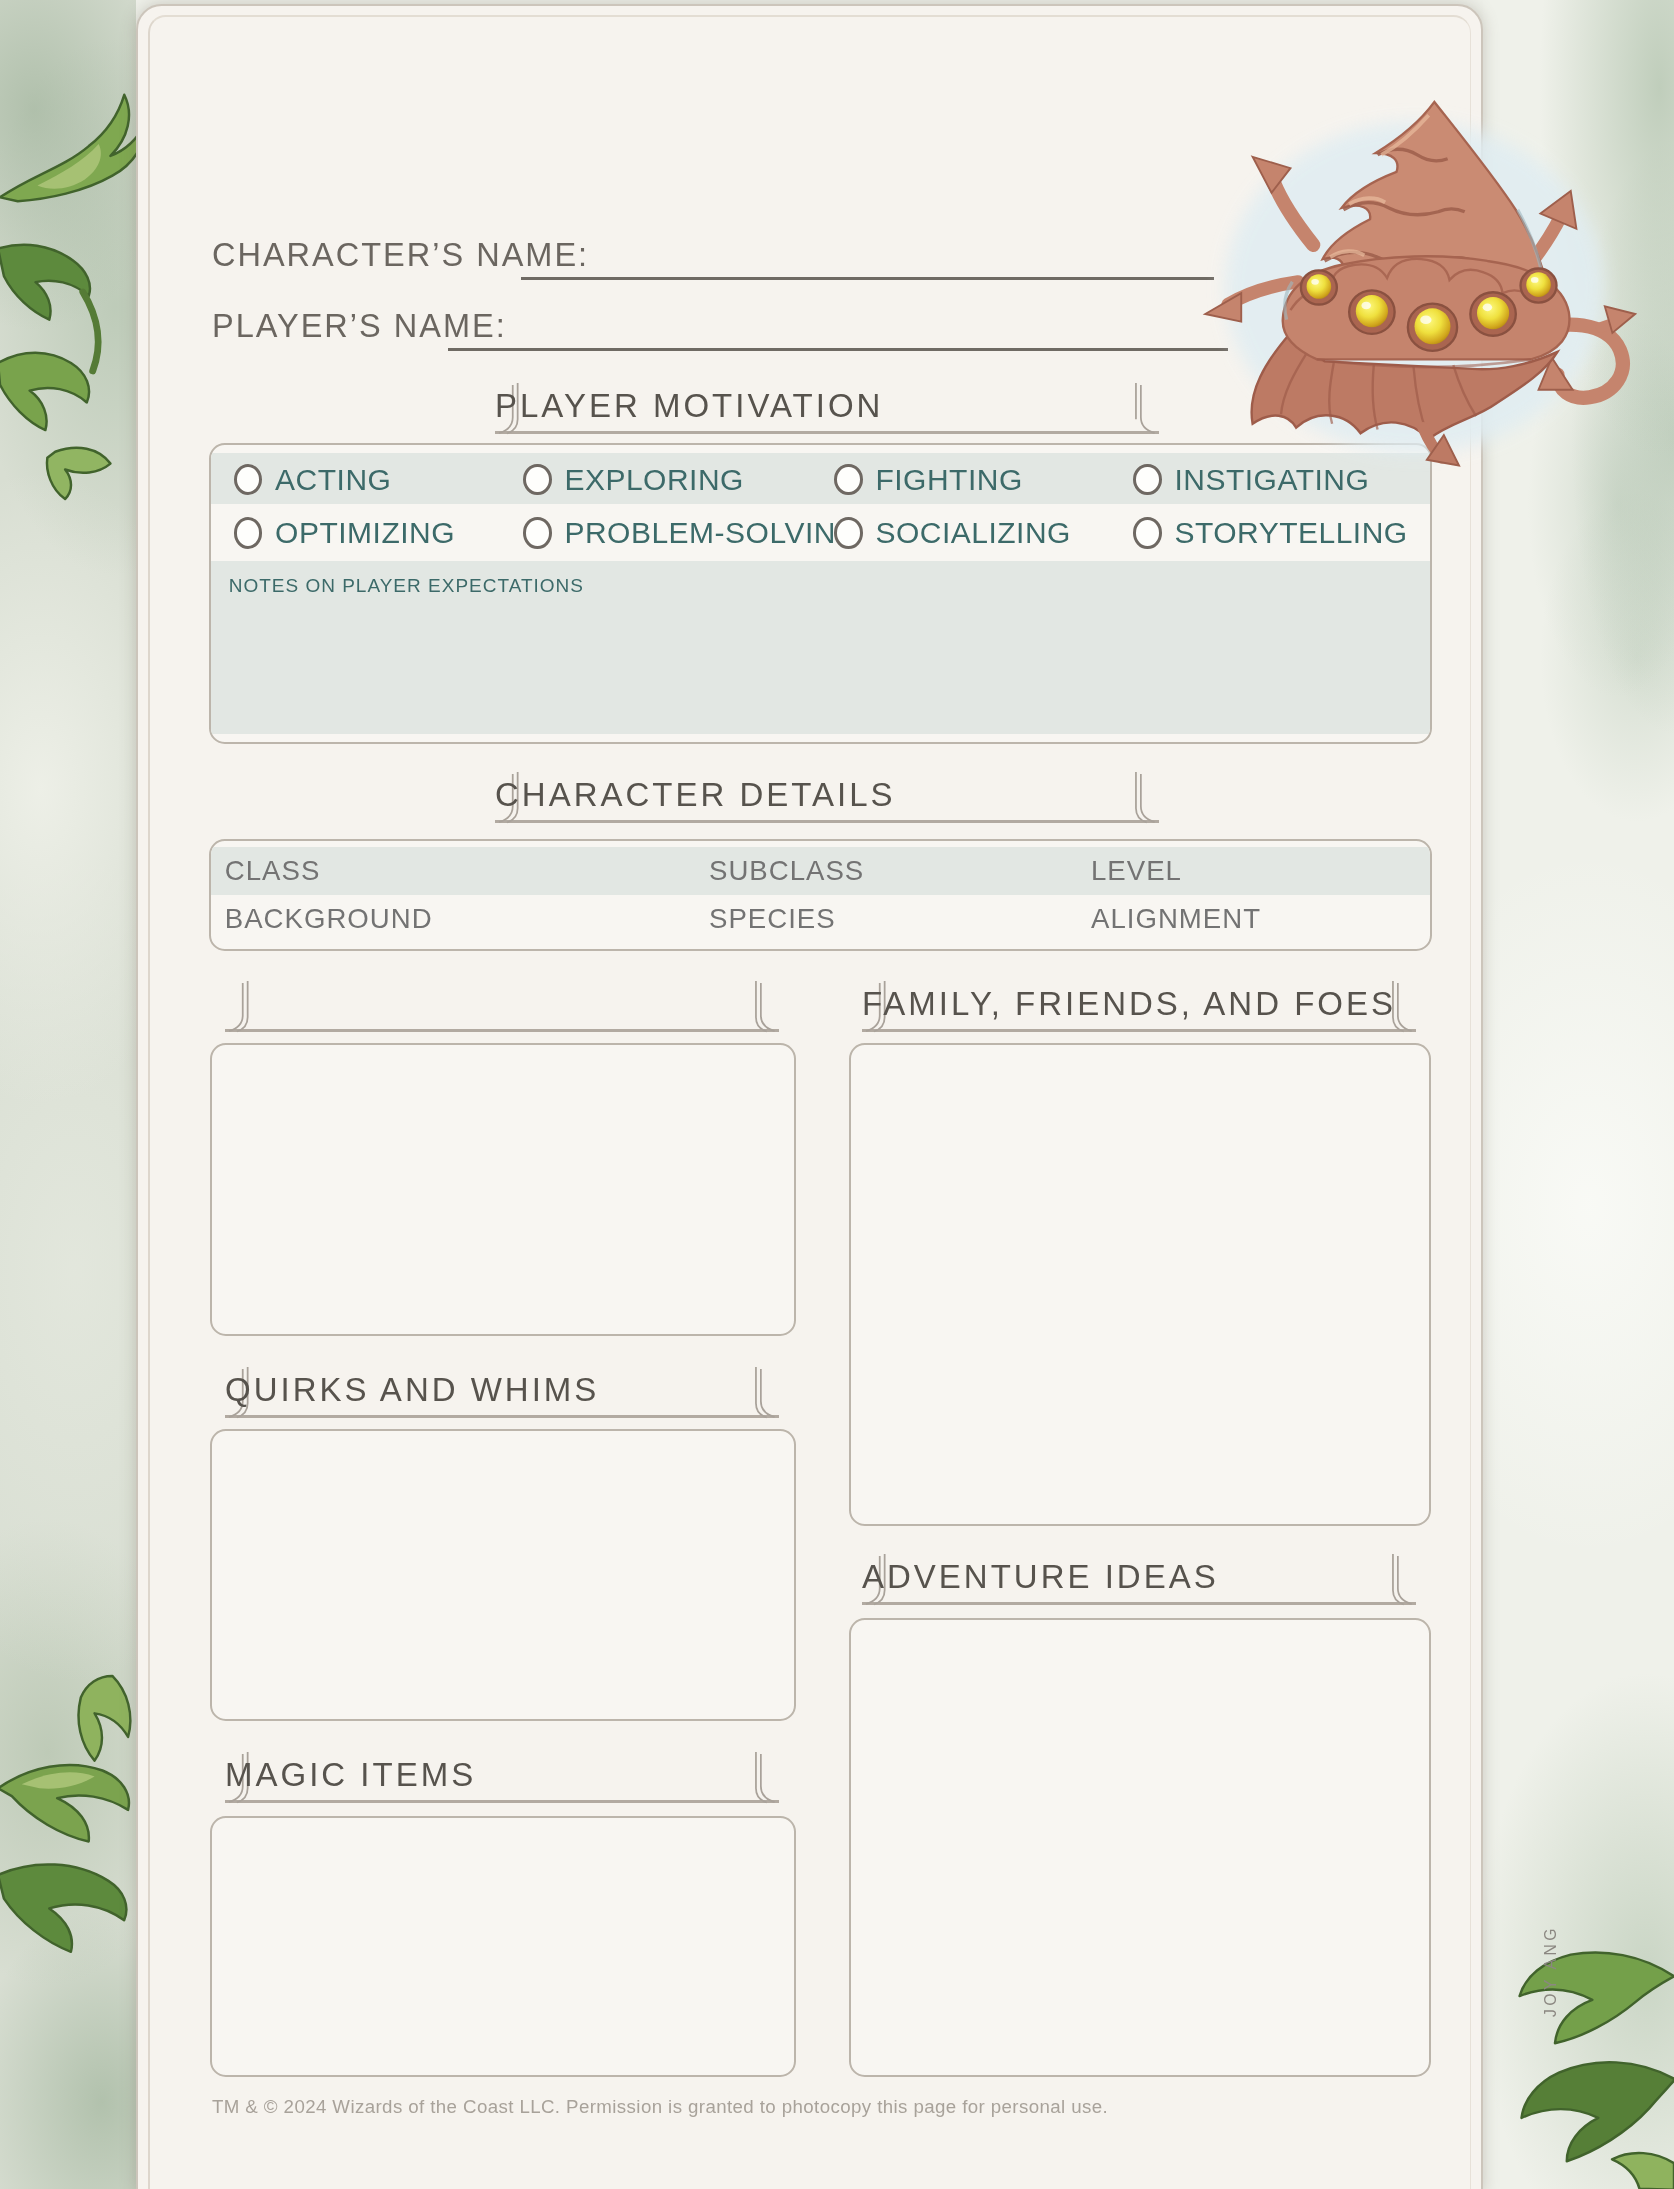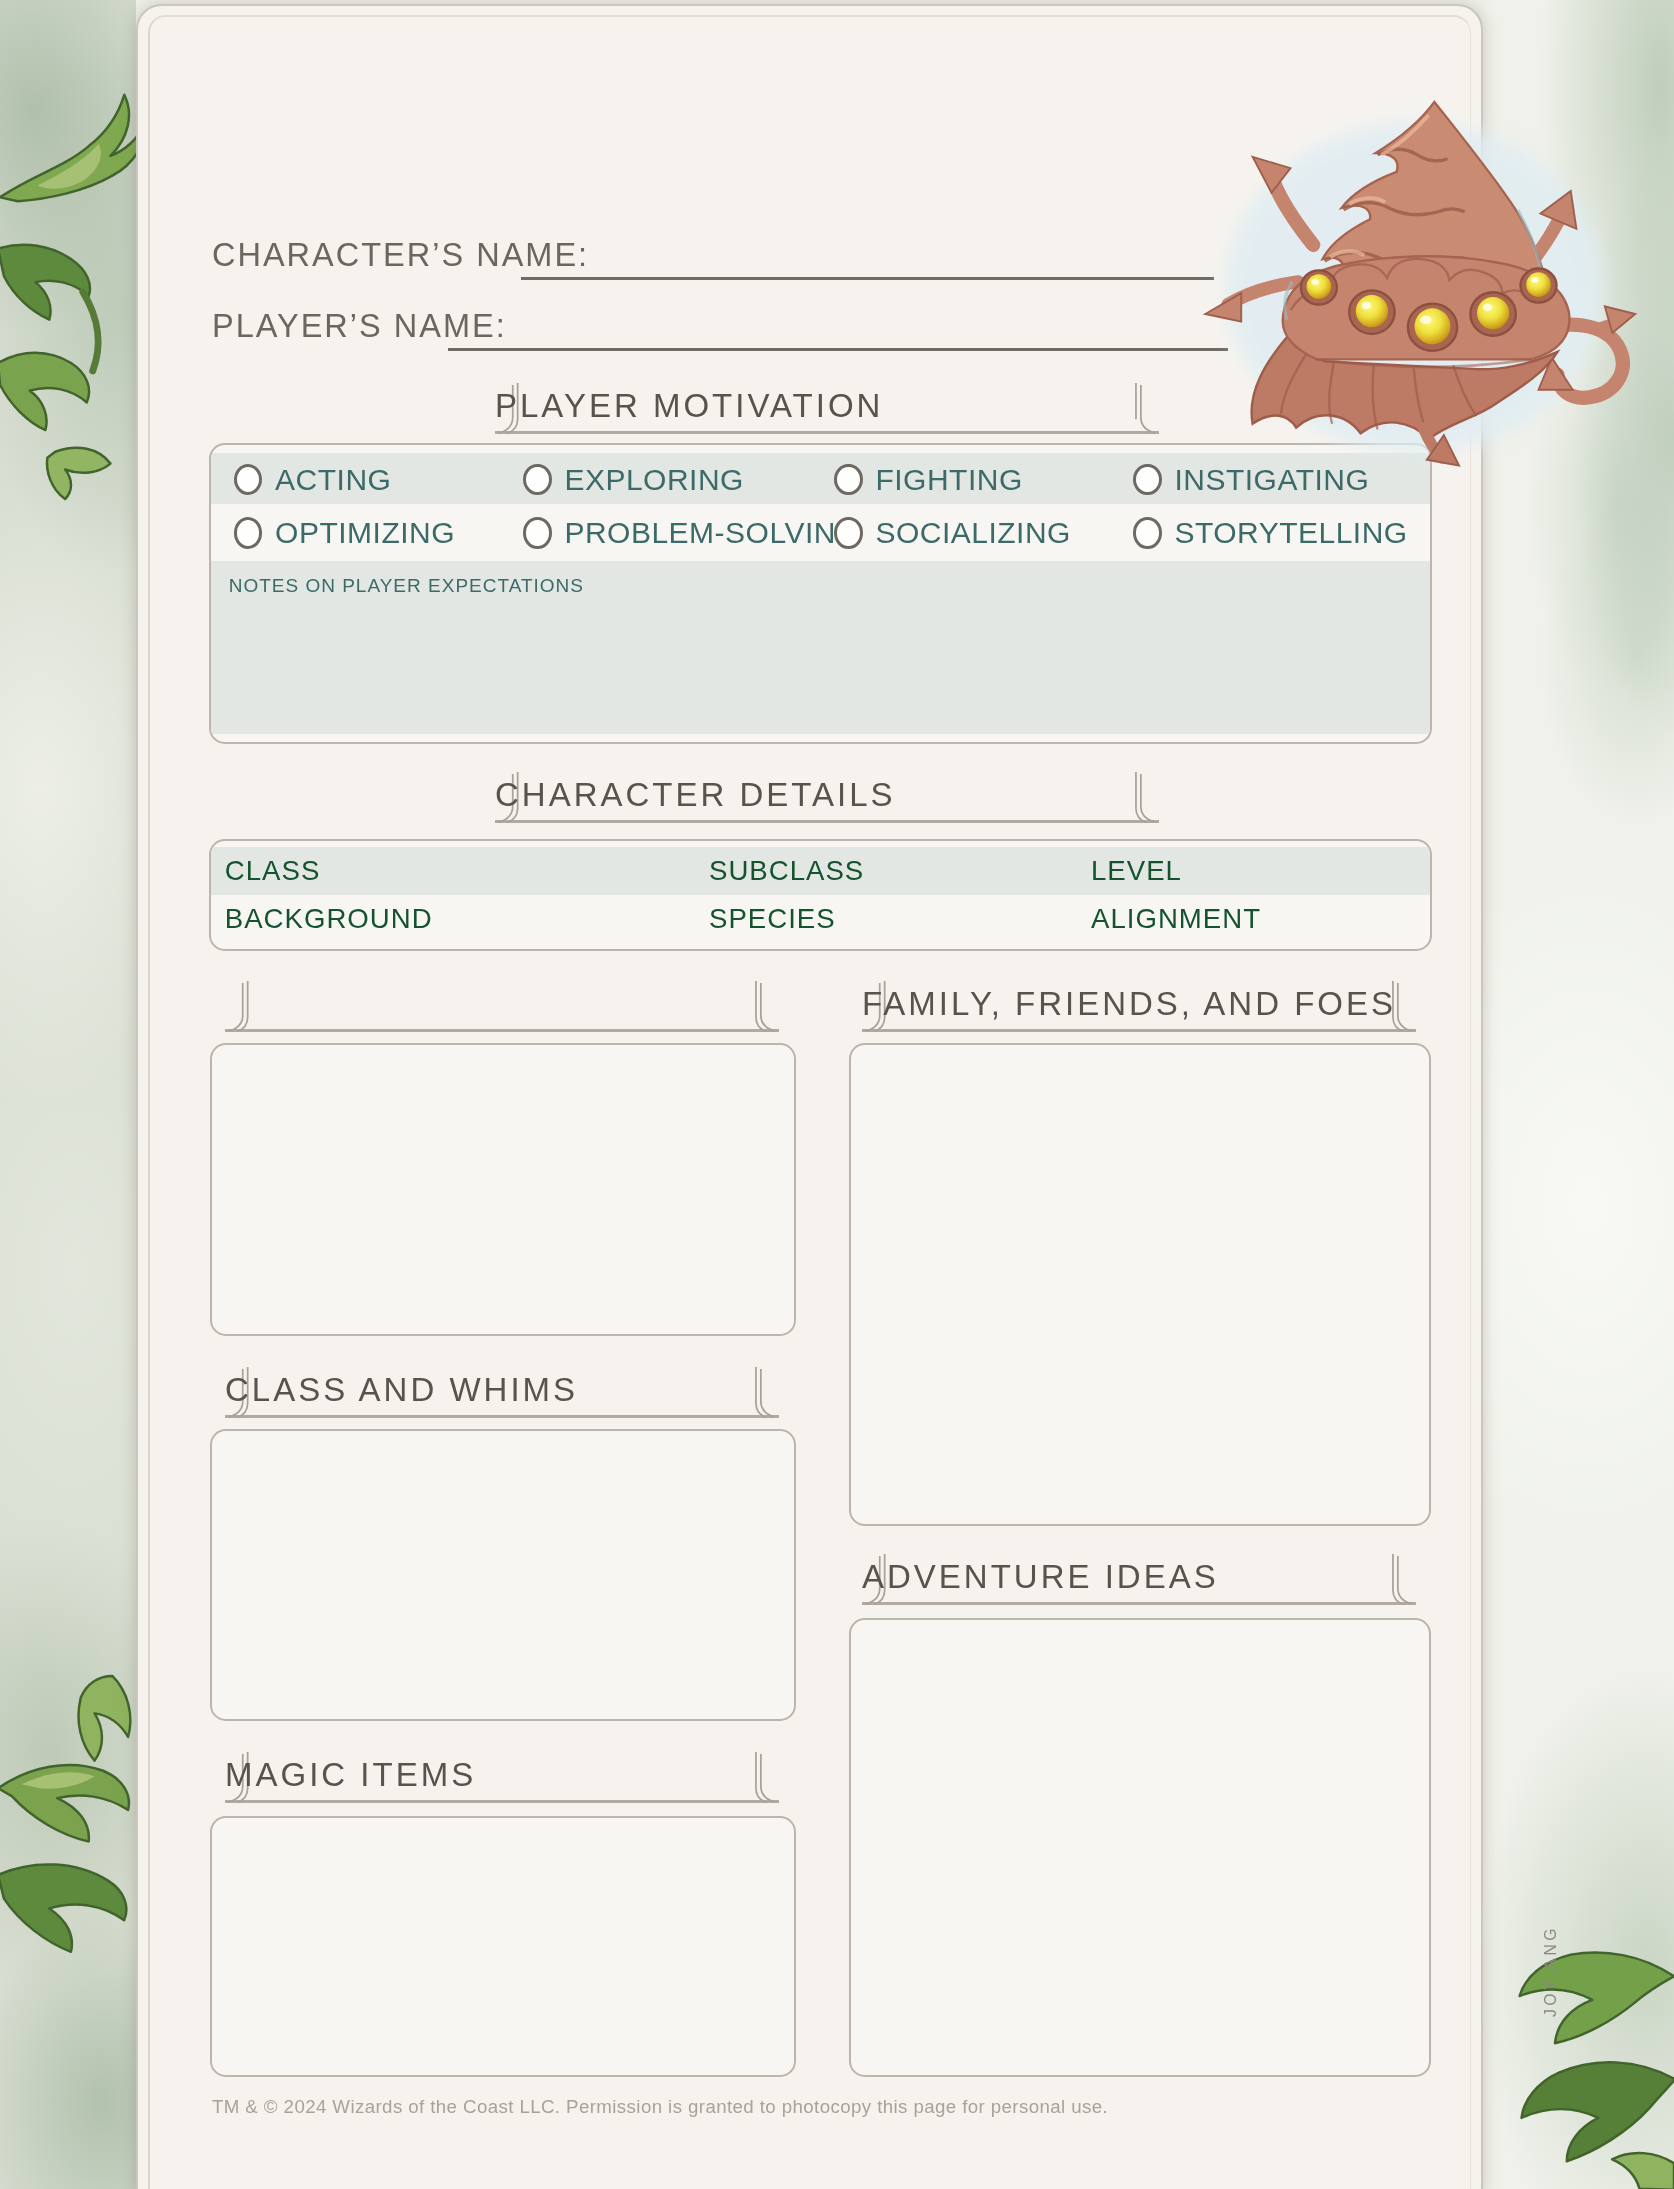--- a/index.html
+++ b/index.html
@@ -60,21 +60,21 @@
   .pm-notes{top:116px;bottom:7.9px;}
   .notes-label{padding:13.8px 0 0 17.7px;font-size:19px;letter-spacing:1px;color:#3c6a69;}
 
   .opt{position:absolute;display:flex;align-items:center;gap:12.8px;}
   .circ{width:28.6px;height:31.5px;border:3.9px solid #6e6862;border-radius:50%;
         background:#fefefc;box-sizing:border-box;flex:0 0 auto;}
   .opt-label{font-size:30px;letter-spacing:0.5px;color:#3c6a69;white-space:nowrap;}
 
   .cd-row{position:absolute;left:0;right:0;}
   .cd-cell{position:absolute;top:50%;transform:translateY(-50%);
-    font-size:27.6px;letter-spacing:1px;color:#14532d;white-space:nowrap;}
+    font-size:27.6px;letter-spacing:1px;color:#737373;white-space:nowrap;}
 
   .footer{position:absolute;left:212px;width:1216px;top:2096px;text-align:left;
     font-size:18.7px;letter-spacing:0.4px;color:#a8a29a;}
 
   .artist{position:absolute;left:1542px;top:2017px;transform:rotate(-90deg);
     transform-origin:0 0;font-size:15.8px;letter-spacing:3.4px;color:#8b8781;white-space:nowrap;}
 
   .deco{position:absolute;}
 </style>
 </head>
@@ -216,21 +216,21 @@
     <svg class="fl fl-r" viewBox="0 0 26 54">
       <path d="M16,3 V36 Q16,48 2,52 M21,1 V38 Q21,49 10,52.5" fill="none" stroke="#a9a29a" stroke-width="1.8"></path>
     </svg>
   </div>
   <div class="box" style="left:849px;top:1043px;width:578px;height:479px"></div>
 
   <div class="sec-head" style="left:225px;top:1366px;width:554px">
     <svg class="fl fl-l" viewBox="0 0 26 54">
       <path d="M16,3 V36 Q16,48 2,52 M21,1 V38 Q21,49 10,52.5" fill="none" stroke="#a9a29a" stroke-width="1.8"></path>
     </svg>
-    <span class="sec-title">CLASS AND WHIMS</span>
+    <span class="sec-title">QUIRKS AND WHIMS</span>
     <svg class="fl fl-r" viewBox="0 0 26 54">
       <path d="M16,3 V36 Q16,48 2,52 M21,1 V38 Q21,49 10,52.5" fill="none" stroke="#a9a29a" stroke-width="1.8"></path>
     </svg>
   </div>
   <div class="box" style="left:210px;top:1429px;width:582px;height:288px"></div>
 
   <div class="sec-head" style="left:862px;top:1553px;width:554px">
     <svg class="fl fl-l" viewBox="0 0 26 54">
       <path d="M16,3 V36 Q16,48 2,52 M21,1 V38 Q21,49 10,52.5" fill="none" stroke="#a9a29a" stroke-width="1.8"></path>
     </svg>

